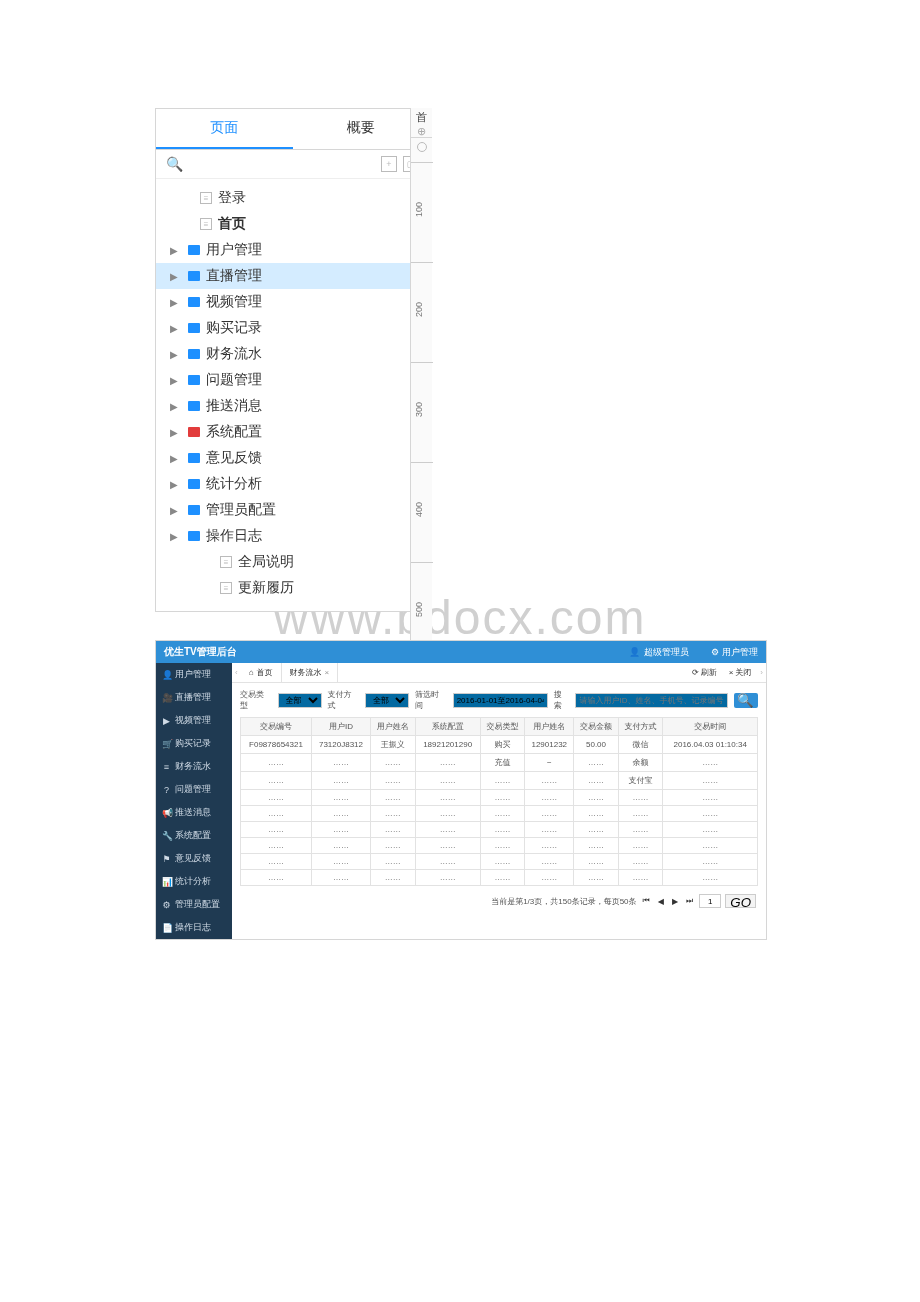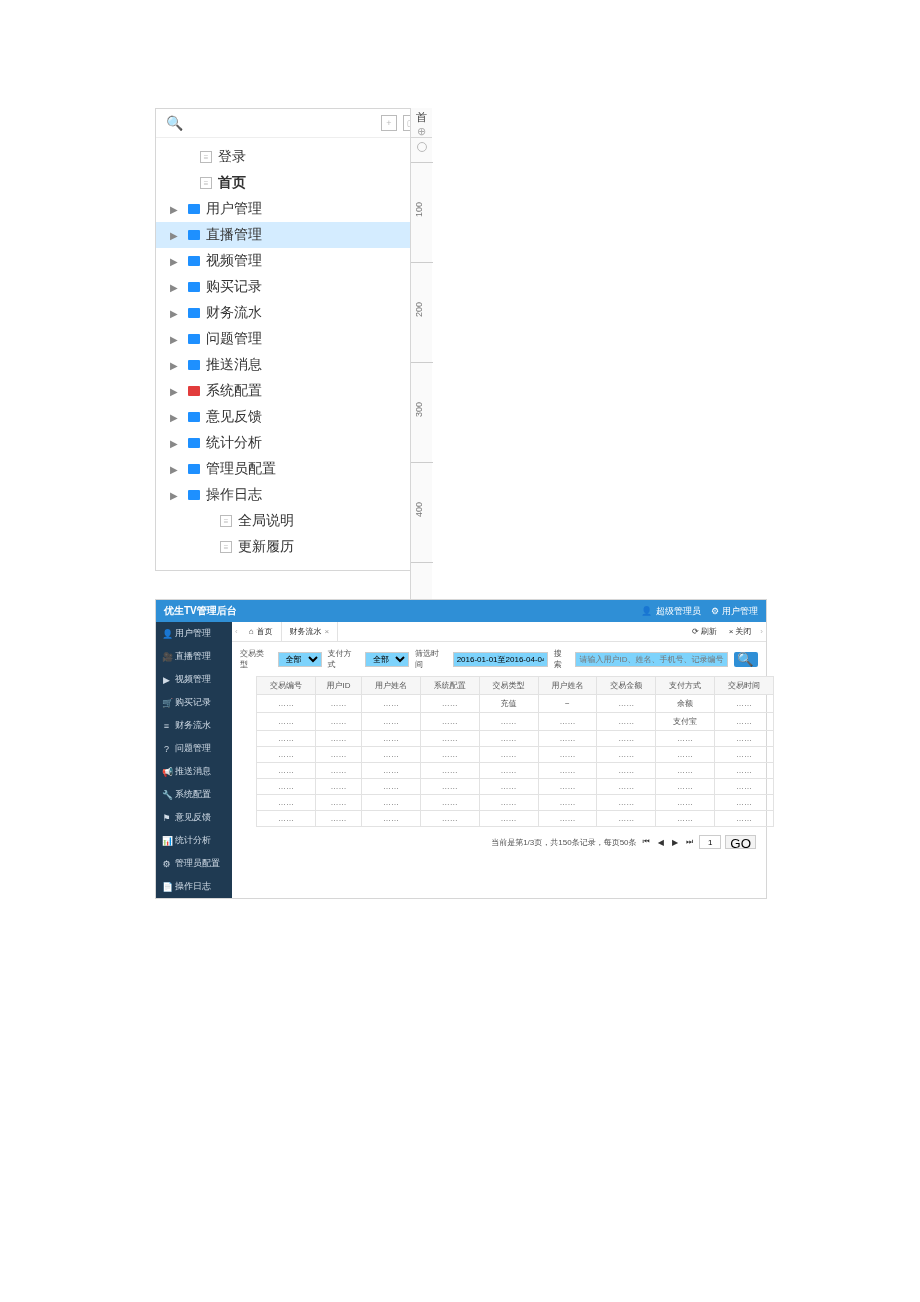--- a/index.html
+++ b/index.html
@@ -33,62 +33,66 @@
 .ruler-col { position: absolute; top: 108px; left: 410px; width: 22px; border-left: 1px solid #d6d6d6; background: #fafafa; z-index: 2; }
 .ruler-head { height: 30px; border-bottom: 1px solid #d6d6d6; text-align: center; font-size: 11px; padding-top: 2px; }
 .ruler-head .cross { color: #aaa; }
 .ruler-body { position: relative; height: 510px; }
 .ruler-seg { position: absolute; left: 0; width: 22px; height: 100px; border-top: 1px solid #ccc; }
 .ruler-num { position: absolute; left: 3px; writing-mode: vertical-rl; transform: rotate(180deg); font-size: 9px; color: #777; }
 .ruler-circ { width: 10px; height: 10px; border: 1px solid #bbb; border-radius: 50%; margin: 4px auto 0; }
 
 
 .admin { position: relative; width: 612px; margin: 28px 0 0 155px; border: 1px solid #d6d6d6; background: #fff; z-index: 2; font-size: 9px; }
-.admin-top { display: flex; align-items: center; background: #2f8fd6; color: #fff; height: 22px; padding: 0 8px; }
+.admin-top { display: flex; align-items: center; background: #2f8fd6; color: #fff; height: 22px; padding: 0 8px; gap: 12px; }
 .admin-top .title { font-weight: bold; font-size: 10px; }
 .admin-top .spacer { flex: 1; }
 .admin-top .tr { margin-left: 10px; display: flex; align-items: center; gap: 3px; cursor: pointer; }
 .admin-body { display: flex; }
 .admin-side { width: 76px; background: #1f3a52; color: #d0dbe6; }
 .admin-side .sitem { display: flex; align-items: center; gap: 4px; padding: 5px 6px; cursor: pointer; }
 .admin-side .sitem .ic { width: 9px; display: inline-block; text-align: center; }
 .admin-main { flex: 1; background: #fff; display: flex; flex-direction: column; }
 .tabs-row { display: flex; align-items: center; border-bottom: 1px solid #e2e2e2; height: 20px; font-size: 8px; }
 .tabs-row .tab { padding: 0 8px; height: 100%; display: flex; align-items: center; gap: 3px; border-right: 1px solid #e2e2e2; cursor: pointer; }
 .tabs-row .tab .close { color: #999; }
 .tabs-row .spacer { flex: 1; }
 .tabs-row .tool { padding: 0 6px; display: flex; align-items: center; gap: 2px; cursor: pointer; }
 .tabs-row .chev { color: #bbb; padding: 0 3px; }
 
 .filter-row { display: flex; align-items: center; gap: 6px; padding: 6px 8px; font-size: 8px; flex-wrap: nowrap; }
 .filter-row label { color: #555; }
-.filter-row select, .filter-row input { border: 1px solid #ccc; font-size: 8px; padding: 1px 3px; height: 15px; background: #7dd3fc; }
+.filter-row select, .filter-row input { border: 1px solid #ccc; font-size: 8px; padding: 1px 3px; height: 15px; background: #0369a1; }
 .filter-row .date { width: 95px; }
 .filter-row .srch { width: 155px; }
 .filter-row .btn-s { background: #2f8fd6; color: #fff; border: none; width: 24px; height: 15px; cursor: pointer; border-radius: 2px; display: flex; align-items: center; justify-content: center; }
 
-.tbl { width: calc(100% - 16px); margin: 0 24px; border-collapse: collapse; font-size: 8px; }
+.tbl { width: calc(100% - 16px); margin: 0 8px; border-collapse: collapse; font-size: 8px; }
 .tbl th, .tbl td { border: 1px solid #e2e2e2; padding: 3px 2px; text-align: center; color: #555; }
 .tbl th { background: #f6f6f6; font-weight: normal; }
 
 .notes { padding: 8px 10px; font-size: 8px; color: #e23c3c; line-height: 1.8; }
 .notes .hd { font-weight: bold; }
 
 .pager { display: flex; align-items: center; justify-content: flex-end; gap: 4px; padding: 8px 10px 12px; font-size: 8px; color: #555; }
 .pager .pbtn { cursor: pointer; color: #333; padding: 0 2px; }
 .pager input { width: 22px; border: 1px solid #ccc; text-align: center; height: 14px; font-size: 8px; }
-.pager .go { border: 1px solid #ccc; padding: 0 4px; height: 14px; background: #f4f4f4; cursor: pointer; }
+.pager .go { border: 1px solid #ccc; padding: 0 4px; height: 14px; background: #f4f4f4; cursor: pointer; font-style: italic; }
 
 </style>
 </head>
 <body>
 
 <div class="watermark">www.bdocx.com</div>
 
 <div class="top-panel">
+  <div class="top-tabs">
+    <div class="top-tab active">页面</div>
+    <div class="top-tab">概要</div>
+  </div>
   <div class="top-search">
     <span class="mag">🔍</span>
     <input type="text" style="">
     <span class="sq">+</span>
     <span class="sq">▢</span>
   </div>
   <div class="tree" id="tree">
       <div class="tree-item">
         <span class="arrow none"></span>
         <span class="page-ic">≡</span>
@@ -304,20 +308,31 @@
               <th>系统配置</th>
               <th>交易类型</th>
               <th>用户姓名</th>
               <th>交易金额</th>
               <th>支付方式</th>
               <th>交易时间</th>
             </tr>
           </thead>
         <tbody id="tbody">
             <tr>
+              <td>F09878654321</td>
+              <td>73120J8312</td>
+              <td>王振义</td>
+              <td>18921201290</td>
+              <td>购买</td>
+              <td>12901232</td>
+              <td>50.00</td>
+              <td>微信</td>
+              <td>2016.04.03  01:10:34</td>
+            </tr>
+            <tr>
               <td>……</td>
               <td>……</td>
               <td>……</td>
               <td>……</td>
               <td>充值</td>
               <td>−</td>
               <td>……</td>
               <td>余额</td>
               <td>……</td>
             </tr>

